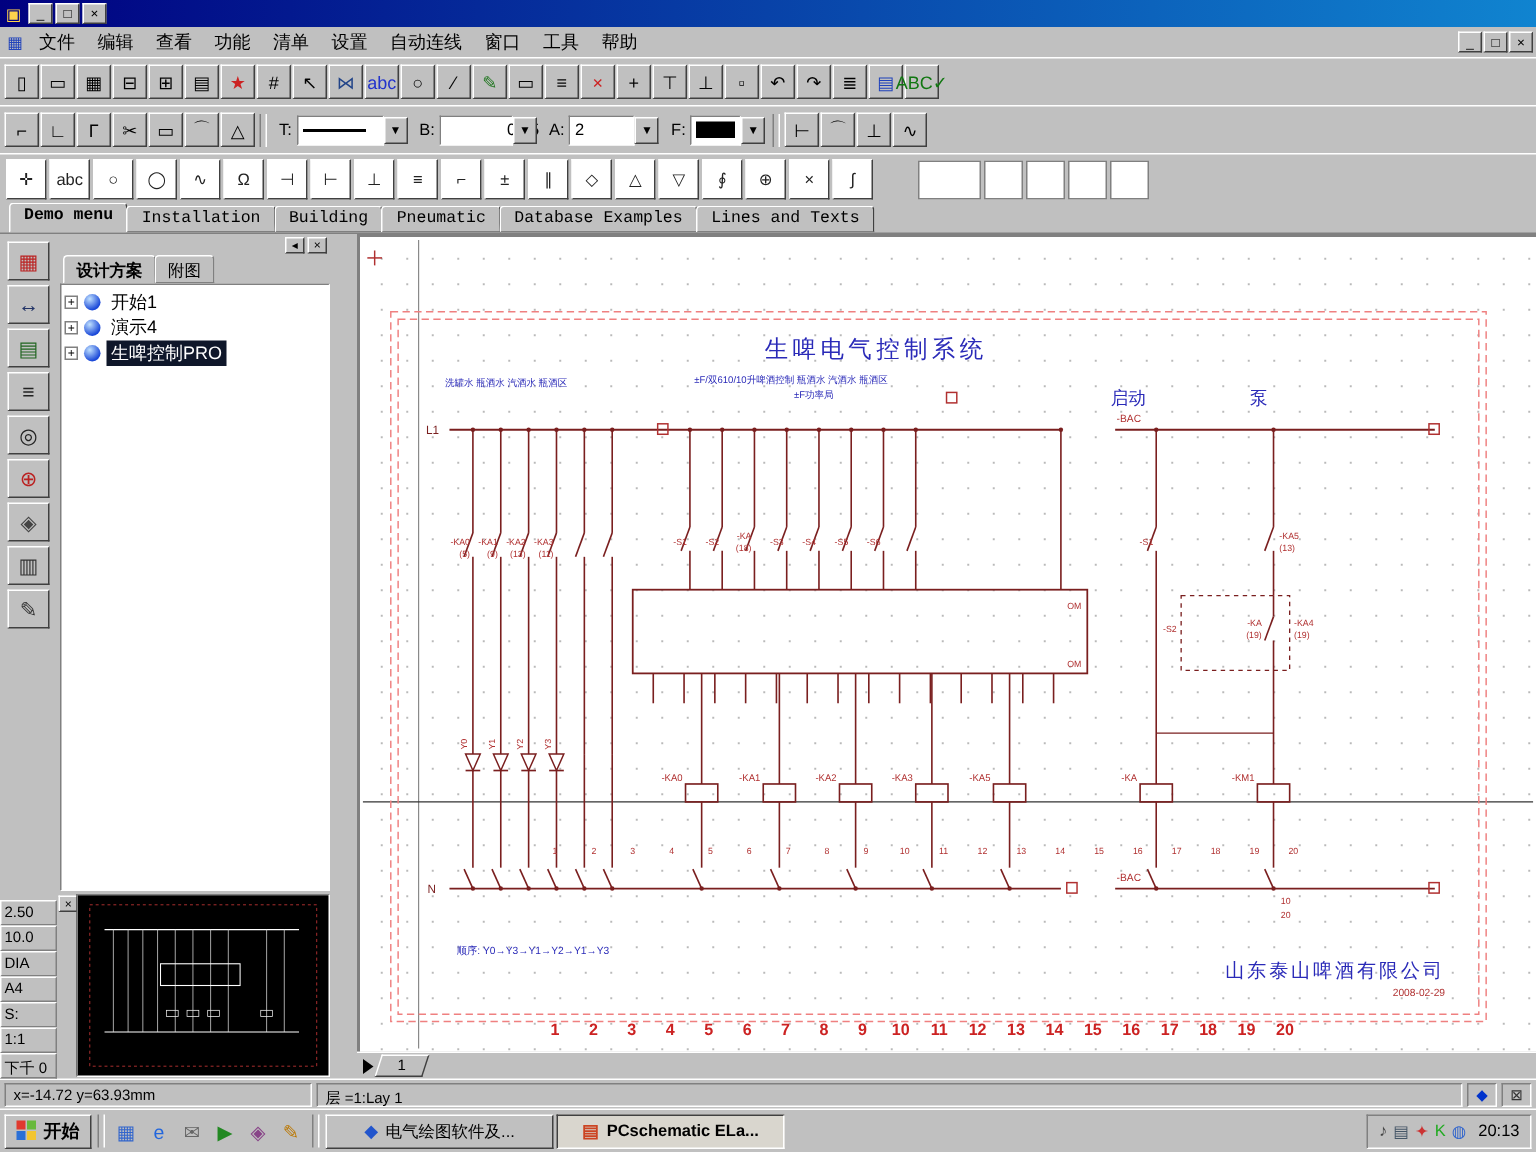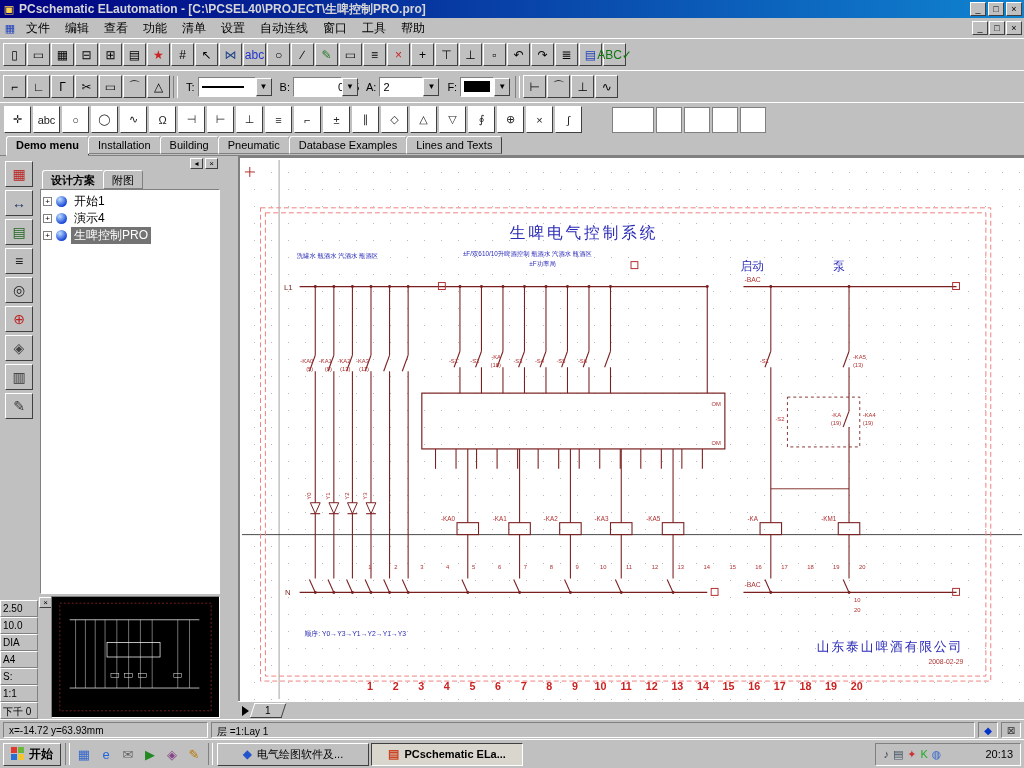--- a/index.html
+++ b/index.html
@@ -34,21 +34,21 @@
   .color-sample { width:26px; height:11px; background:#000; }
 
   
   .symbolbar { height:34px; display:flex; align-items:center; gap:2px; padding:2px 4px; border-top:1px solid #ffffff; }
   .sym-btn { width:27px; height:27px; background:#fff; border:1px solid; border-color:#ffffff #404040 #404040 #ffffff; font-size:11px; color:#222; }
   .sym-gap { width:26px; }
   .sym-slot { width:26px; height:26px; background:#fff; border:1px solid #808080; }
   .sym-slot.wide { width:42px; }
 
   
-  .mtabs { height:20px; display:flex; align-items:flex-start; padding-left:6px; border-bottom:1px solid #808080; }
+  .mtabs { height:20px; display:flex; align-items:flex-end; padding-left:6px; border-bottom:1px solid #808080;font-family:Liberation Mono, monospace; }
   .mtab { padding:2px 9px 2px 9px; font-size:11px; border:1px solid; border-color:#ffffff #404040 #808080 #ffffff; background:#c0c0c0; border-radius:3px 3px 0 0; margin-right:-1px; }
   .mtab.active { border-bottom-color:#c0c0c0; font-weight:bold; padding-bottom:4px; }
 
   
   .main { display:flex; height:563px; }
   .left-strip { width:38px; display:flex; flex-direction:column; align-items:center; gap:3px; padding-top:5px; }
   .ls-btn { width:28px; height:26px; font-size:14px; }
   .info-cells { margin-top:auto; width:100%; }
   .info-cell { height:17px; font-size:10px; padding:2px 2px; background:#c0c0c0; border:1px solid; border-color:#ffffff #808080 #808080 #ffffff; }
 
@@ -56,21 +56,21 @@
   .sidebar-head { height:13px; display:flex; justify-content:flex-end; gap:2px; padding:1px 2px; }
   .mini-btn { width:13px; height:11px; font-size:8px; line-height:1; }
   .sidebar-tabs { display:flex; height:19px; padding-left:2px; }
   .s-tab { padding:2px 8px; font-size:11px; background:#c0c0c0; border:1px solid; border-color:#ffffff #808080 #808080 #ffffff; border-radius:3px 3px 0 0; margin-right:-1px; }
   .s-tab.active { border-bottom-color:#c0c0c0; font-weight:bold; }
   .tree { flex:1; background:#fff; border:1px solid; border-color:#808080 #ffffff #ffffff #808080; padding:3px 2px; overflow:hidden; }
   .tree-row { display:flex; align-items:center; gap:4px; height:17px; font-size:12px; }
   .expander { width:9px; height:9px; border:1px solid #808080; background:#fff; font-size:8px; line-height:7px; text-align:center; flex:0 0 auto; }
   .node-icon { width:11px; height:11px; border-radius:50%; background:radial-gradient(circle at 35% 30%, #bfe0ff, #1b49d8 70%); flex:0 0 auto; }
   .tree-label { padding:0 3px; white-space:nowrap; }
-  .tree-row.selected .tree-label { background:#737373; color:#fff; }
+  .tree-row.selected .tree-label { background:#0f172a; color:#fff; }
 
   .preview { height:122px; margin-top:2px; display:flex; }
   .preview-strip { width:11px; display:flex; flex-direction:column; align-items:center; padding-top:1px; gap:2px; }
   .preview-canvas { flex:1; background:#000; border:1px solid; border-color:#808080 #ffffff #ffffff #808080; position:relative; }
   .preview-canvas svg { position:absolute; inset:0; width:100%; height:100%; }
 
   .canvas-col { flex:1; display:flex; flex-direction:column;padding-left:16px; }
   .canvas { height:545px; position:relative; background-color:#fff;
             background-image:radial-gradient(circle, #b9b9b9 0.8px, transparent 1px);
             background-size:17px 17px; background-position:6px 6px;
@@ -94,30 +94,29 @@
   .flag { width:14px; height:14px; display:grid; grid-template-columns:6px 6px; grid-template-rows:6px 6px; gap:1px; }
   .flag i:nth-child(1){background:#e03a2f;} .flag i:nth-child(2){background:#68b93c;}
   .flag i:nth-child(3){background:#2a6fd6;} .flag i:nth-child(4){background:#f2c531;}
   .ql-btn { width:20px; height:20px; font-size:13px; background:transparent; border:none; }
   .task-btn { width:152px; height:23px; display:flex; align-items:center; gap:5px; padding:0 5px; font-size:11px; }
   .task-btn .t-glyph { font-size:12px; }
   .task-btn .t-label { white-space:nowrap; overflow:hidden;text-align:center; }
   .task-btn.pressed { border-color:#404040 #ffffff #ffffff #404040; background:#d9d6ce; font-weight:bold; }
   .tray { margin-left:auto; height:23px; display:flex; align-items:center; gap:4px; padding:0 7px; font-size:11px; border:1px solid; border-color:#808080 #ffffff #ffffff #808080; }
   .tray-icon { font-size:11px; }
-  .clock { padding-left:4px;margin-left:36px; }
+  .clock { padding-left:4px; }
 </style>
 </head>
 <body>
 
 <div class="app">
 
   <div class="titlebar">
     <span class="title-icon">▣</span>
-    <span class="title-text">PCschematic ELautomation - [C:\PCSEL40\PROJECT\生啤控制PRO.pro]</span>
     <span class="win-btns">
 
         <button class="win-btn btn raised">_</button>
 
         <button class="win-btn btn raised">□</button>
 
         <button class="win-btn btn raised">×</button>
 
     </span>
   </div>

